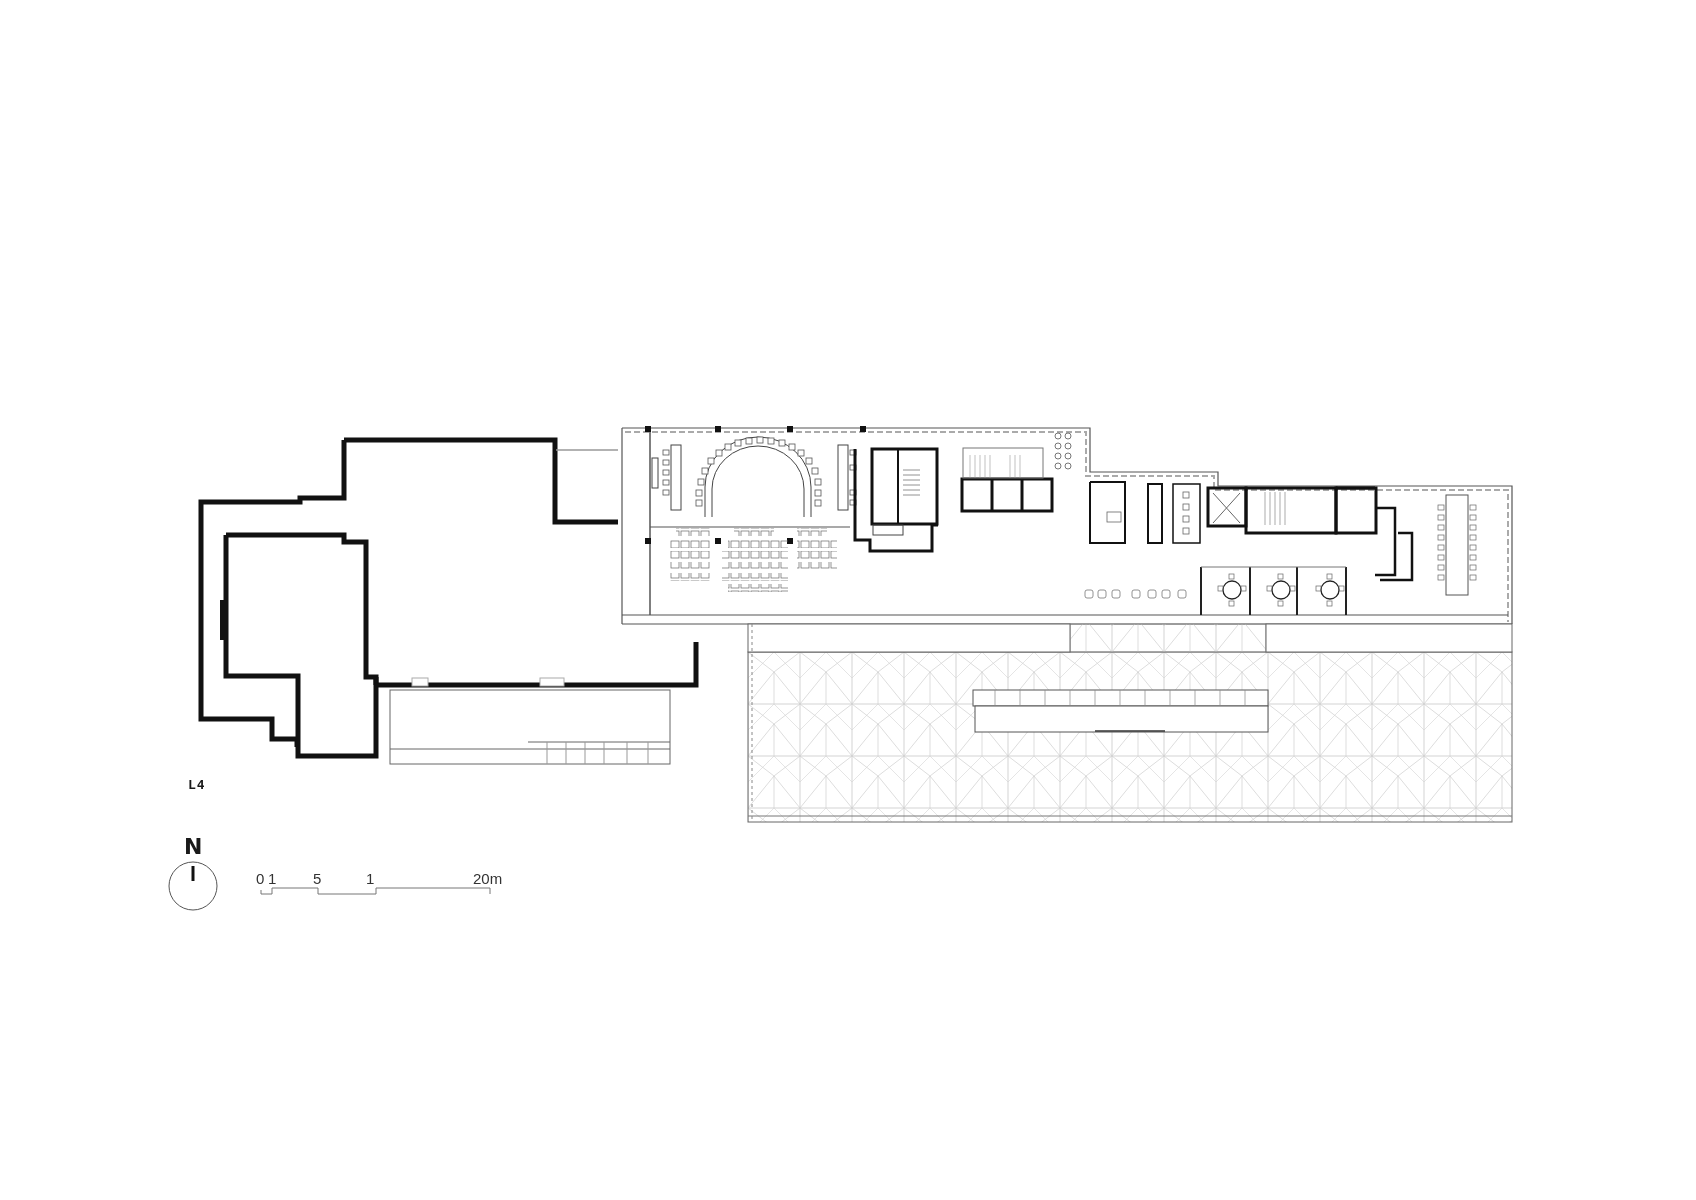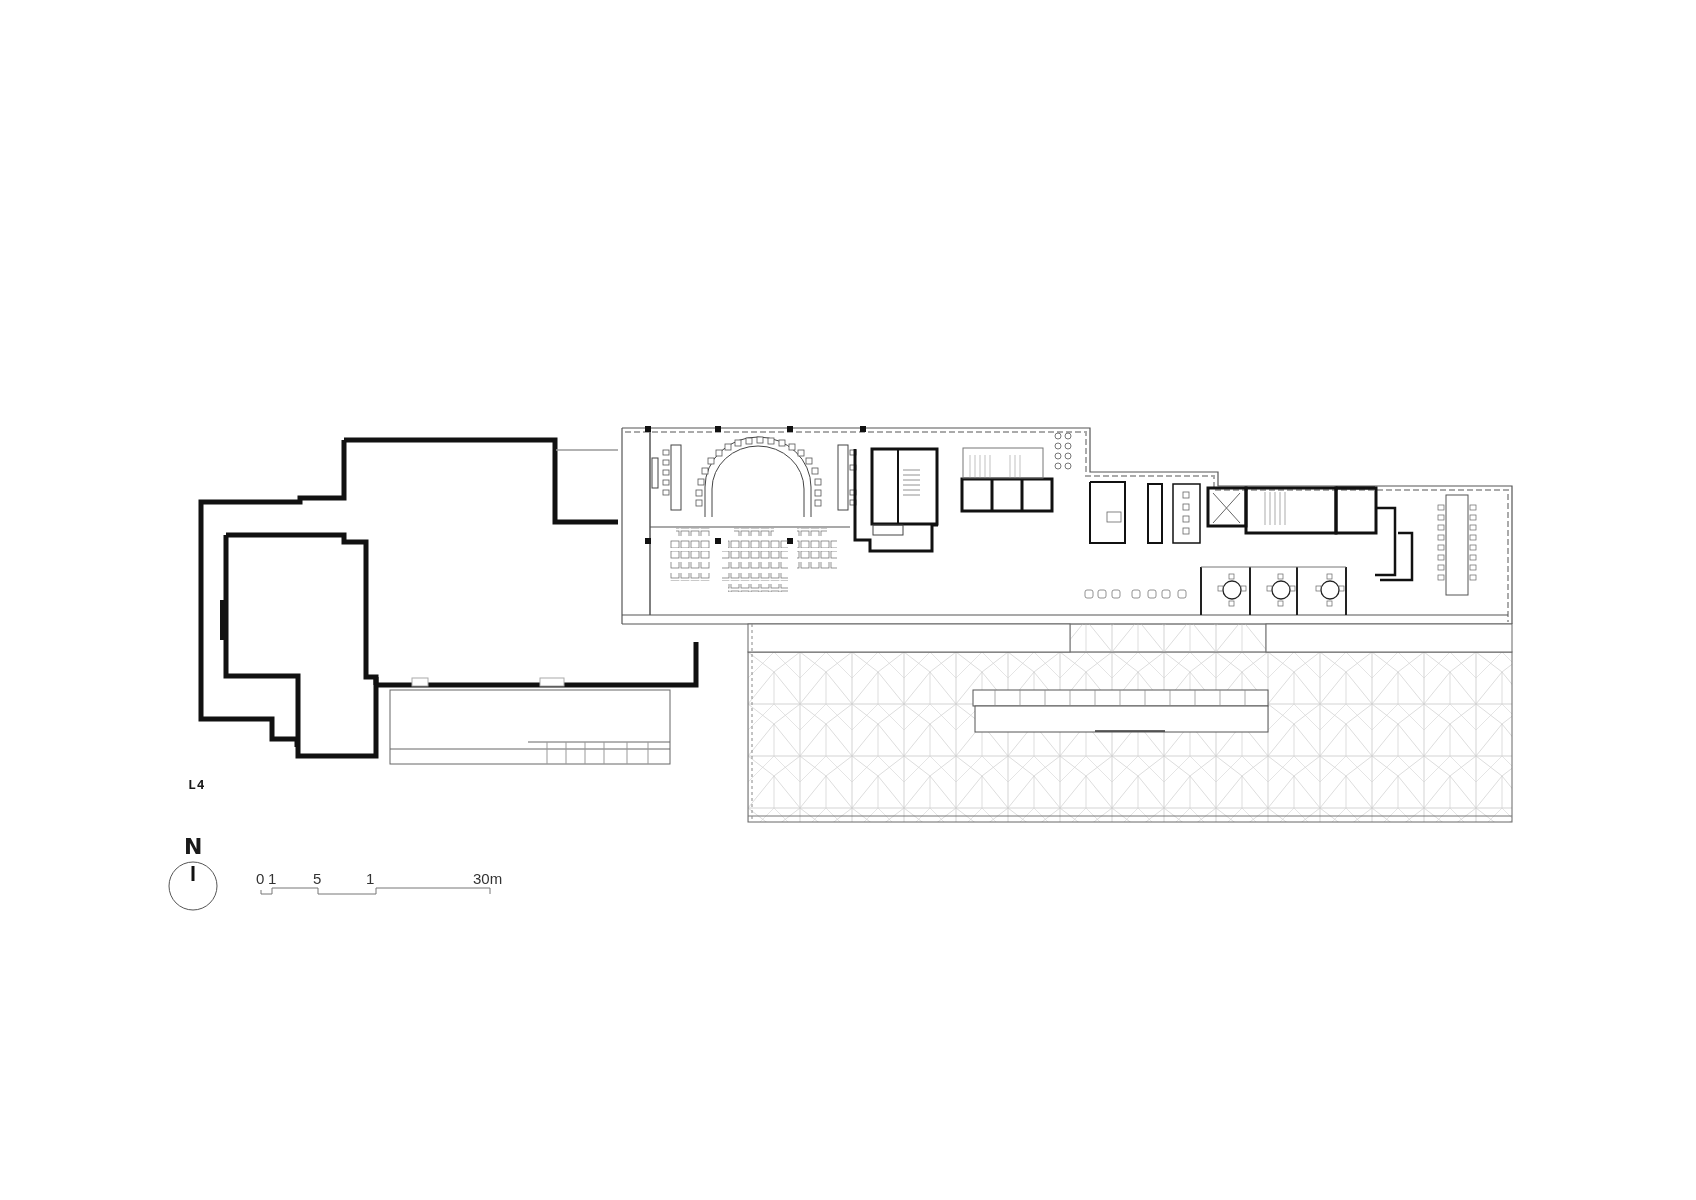--- a/index.html
+++ b/index.html
@@ -296,13 +296,13 @@
   </g>
 </svg>
 
 <div class="label level-label">L4</div>
 <div class="label north-letter">N</div>
 
 <div class="label scale-tick" style="left:256px;">0</div>
 <div class="label scale-tick" style="left:268px;">1</div>
 <div class="label scale-tick" style="left:313px;">5</div>
 <div class="label scale-tick" style="left:366px;">1</div>
-<div class="label scale-tick" style="left:473px;">30m</div>
+<div class="label scale-tick" style="left:473px;">20m</div>
 
 </body></html>

